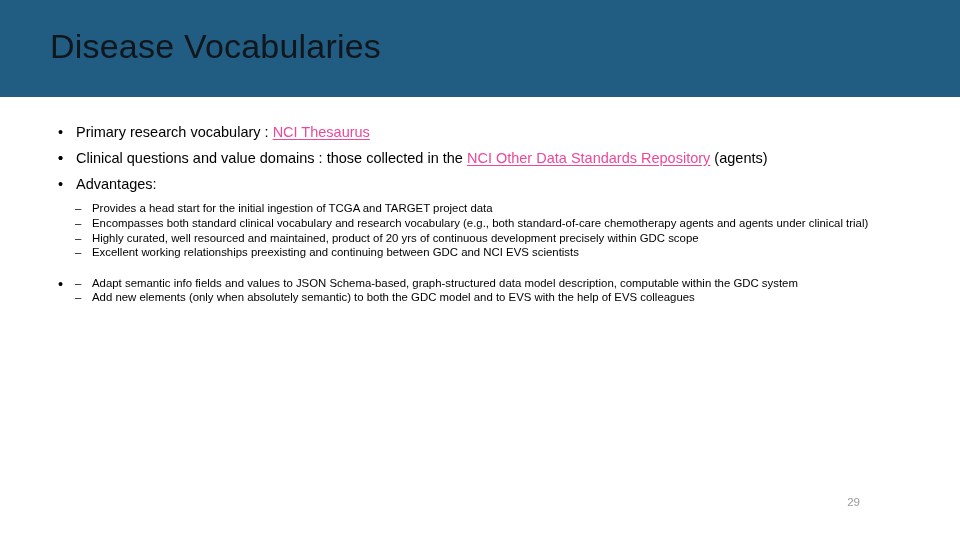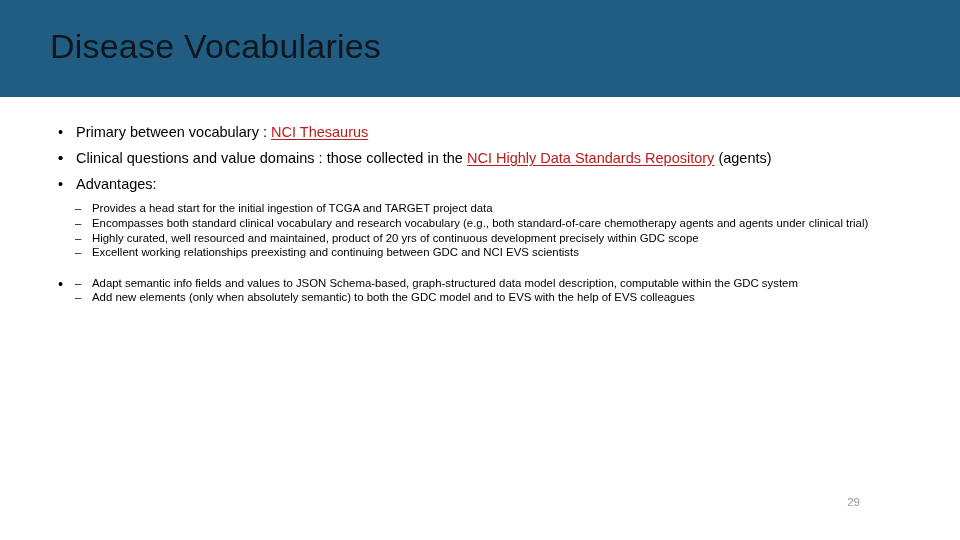--- a/index.html
+++ b/index.html
@@ -65,21 +65,21 @@
     position: absolute;
     left: 58px;
     top: 0;
     font-size: 14.5px;
     line-height: 25.8px;
     color: #000000;
   }
   .l1-text { white-space: nowrap; }
 
   .link {
-    color: #b91c1c;
+    color: #ec4899;
     text-underline-offset: 1.5px;
   }
 
   
   .l2 {
     position: relative;
     padding-left: 92px;
     font-size: 11.4px;
     line-height: 14.6px;
     color: #000000;
@@ -118,30 +118,30 @@
 <div class="slide">
 
   <div class="title-banner">
     <div class="slide-title">Disease Vocabularies</div>
   </div>
 
   <div class="body-area">
 
     <div class="l1" style="margin-top:23px;">
       <span class="dot">•</span>
-      <span class="l1-text"><span>Primary between vocabulary : </span><a class="link" href="#">NCI Thesaurus</a></span>
+      <span class="l1-text"><span>Primary research vocabulary : </span><a class="link" href="#">NCI Thesaurus</a></span>
     </div>
 
     <div class="l1">
       <span class="dot">•</span>
     </div>
 
     <div class="l1">
       <span class="dot">•</span>
-      <span class="l1-text"><span>Clinical questions and value domains : those collected in the </span><a class="link" href="#">NCI Highly Data Standards Repository</a><span> (agents)</span></span>
+      <span class="l1-text"><span>Clinical questions and value domains : those collected in the </span><a class="link" href="#">NCI Other Data Standards Repository</a><span> (agents)</span></span>
     </div>
 
     <div class="l1">
       <span class="dot">•</span>
       <span class="l1-text">Advantages:</span>
     </div>
 
     <div class="group-advantages">
       <div class="l2" style="margin-top:4px;">
         <span class="dash">–</span>

